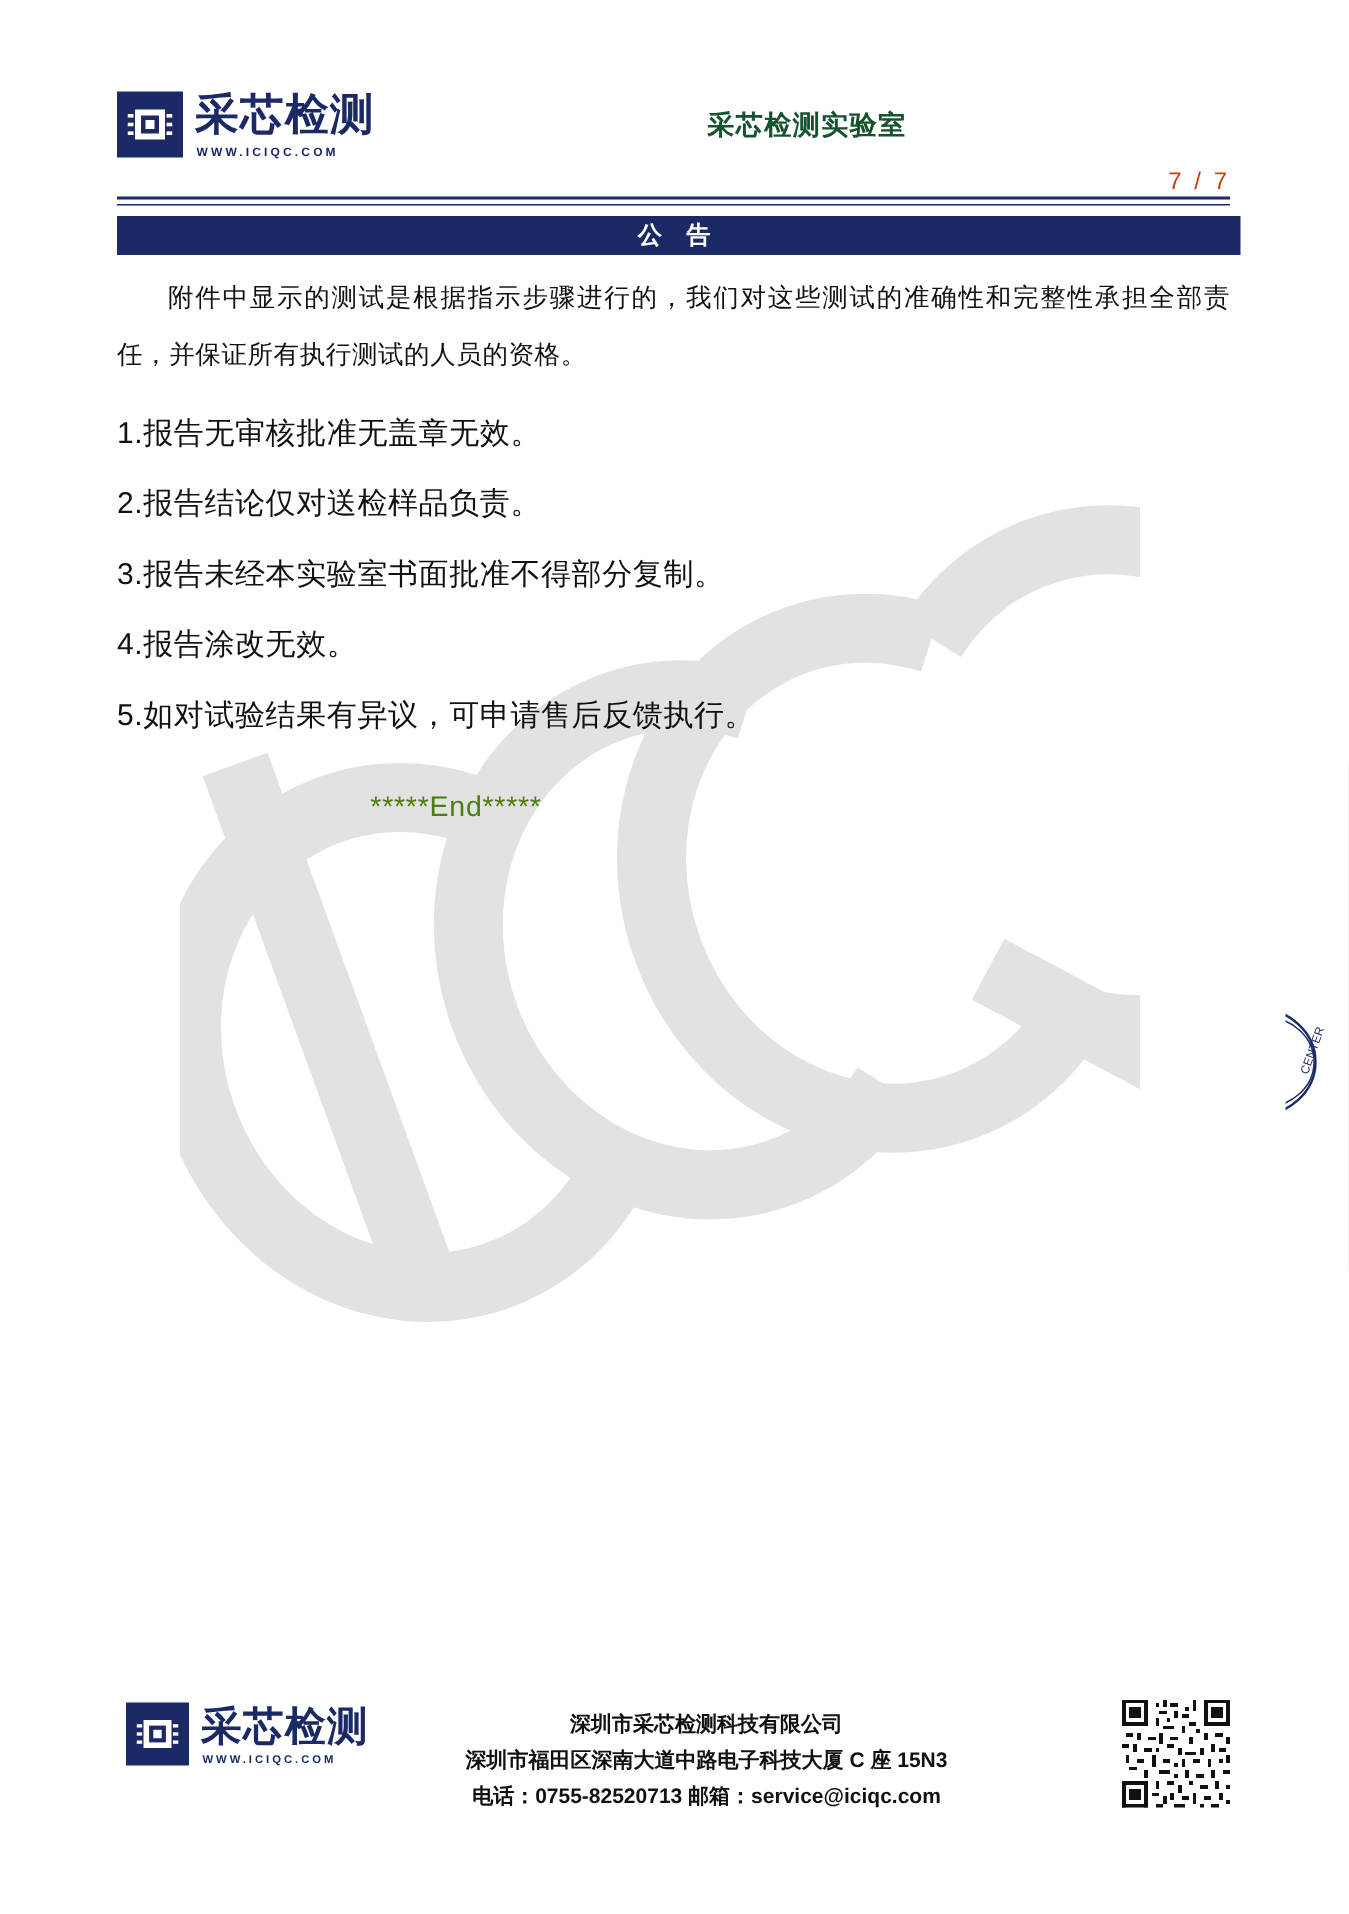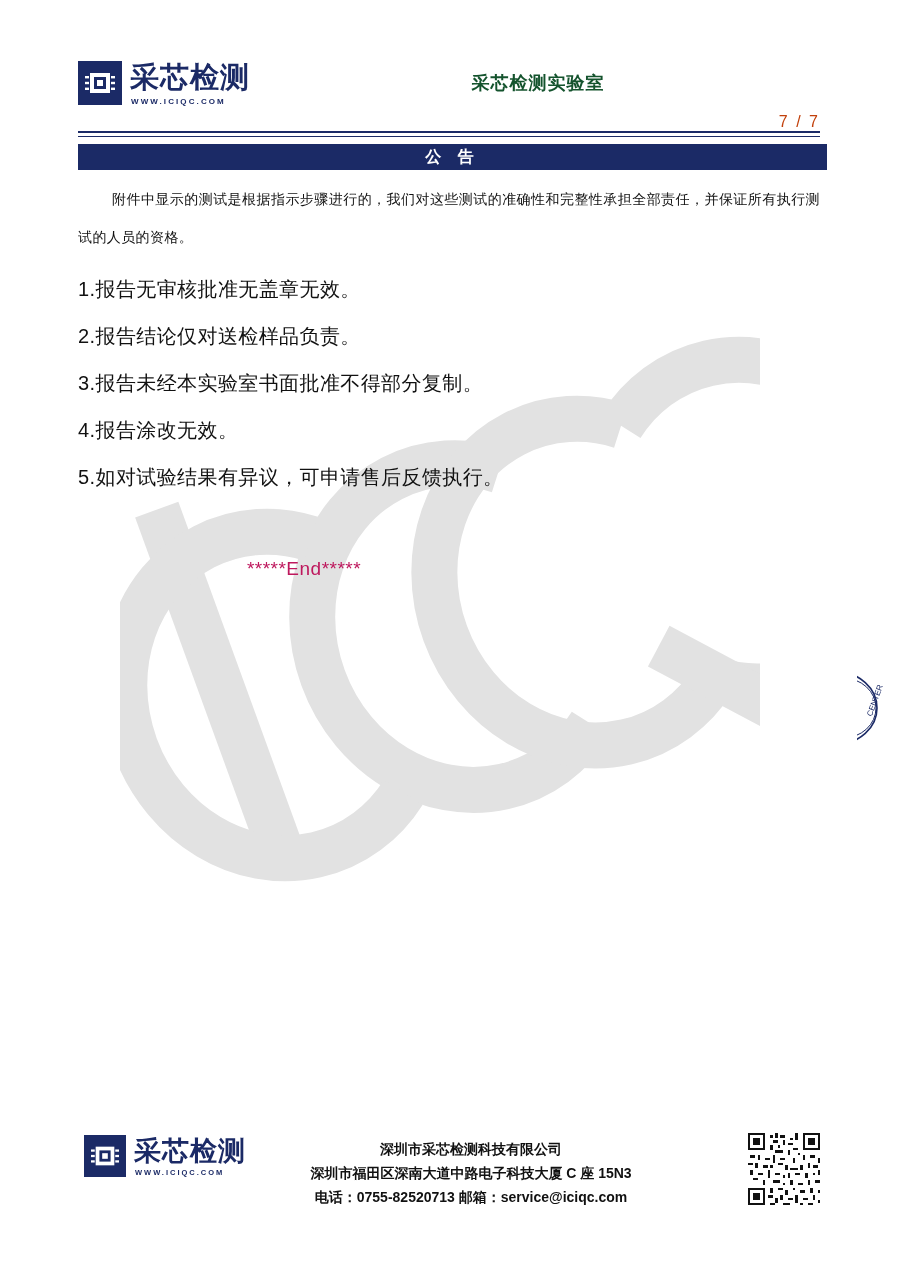--- a/index.html
+++ b/index.html
@@ -138,41 +138,41 @@
 
   
   .body-wrap {
     position: absolute;
     left: 78px;
     top: 180px;
     width: 742px;
     z-index: 2;
   }
   .intro {
-    font-size: 14px;
+    font-size: 17px;
     color: #111111;
     line-height: 38px;
     text-align: justify;
     text-justify: inter-ideograph;
     text-indent: 34px;
     margin: 0 0 10px 0;
     letter-spacing: 0.4px;
   }
   .item {
     font-size: 20px;
     color: #111111;
     line-height: 47px;
     margin: 0;
     letter-spacing: 0.4px;
   }
   .end-mark {
-    margin-top: 57px;
+    margin-top: 27px;
     text-align: center;
     font-size: 19px;
-    color: #be185d;
+    color: #4d7c0f;
     letter-spacing: 0.5px;
     padding-right: 290px;
   }
 
   
   .side-stamp {
     position: absolute;
     right: 0px;
     top: 668px;
     width: 42px;

